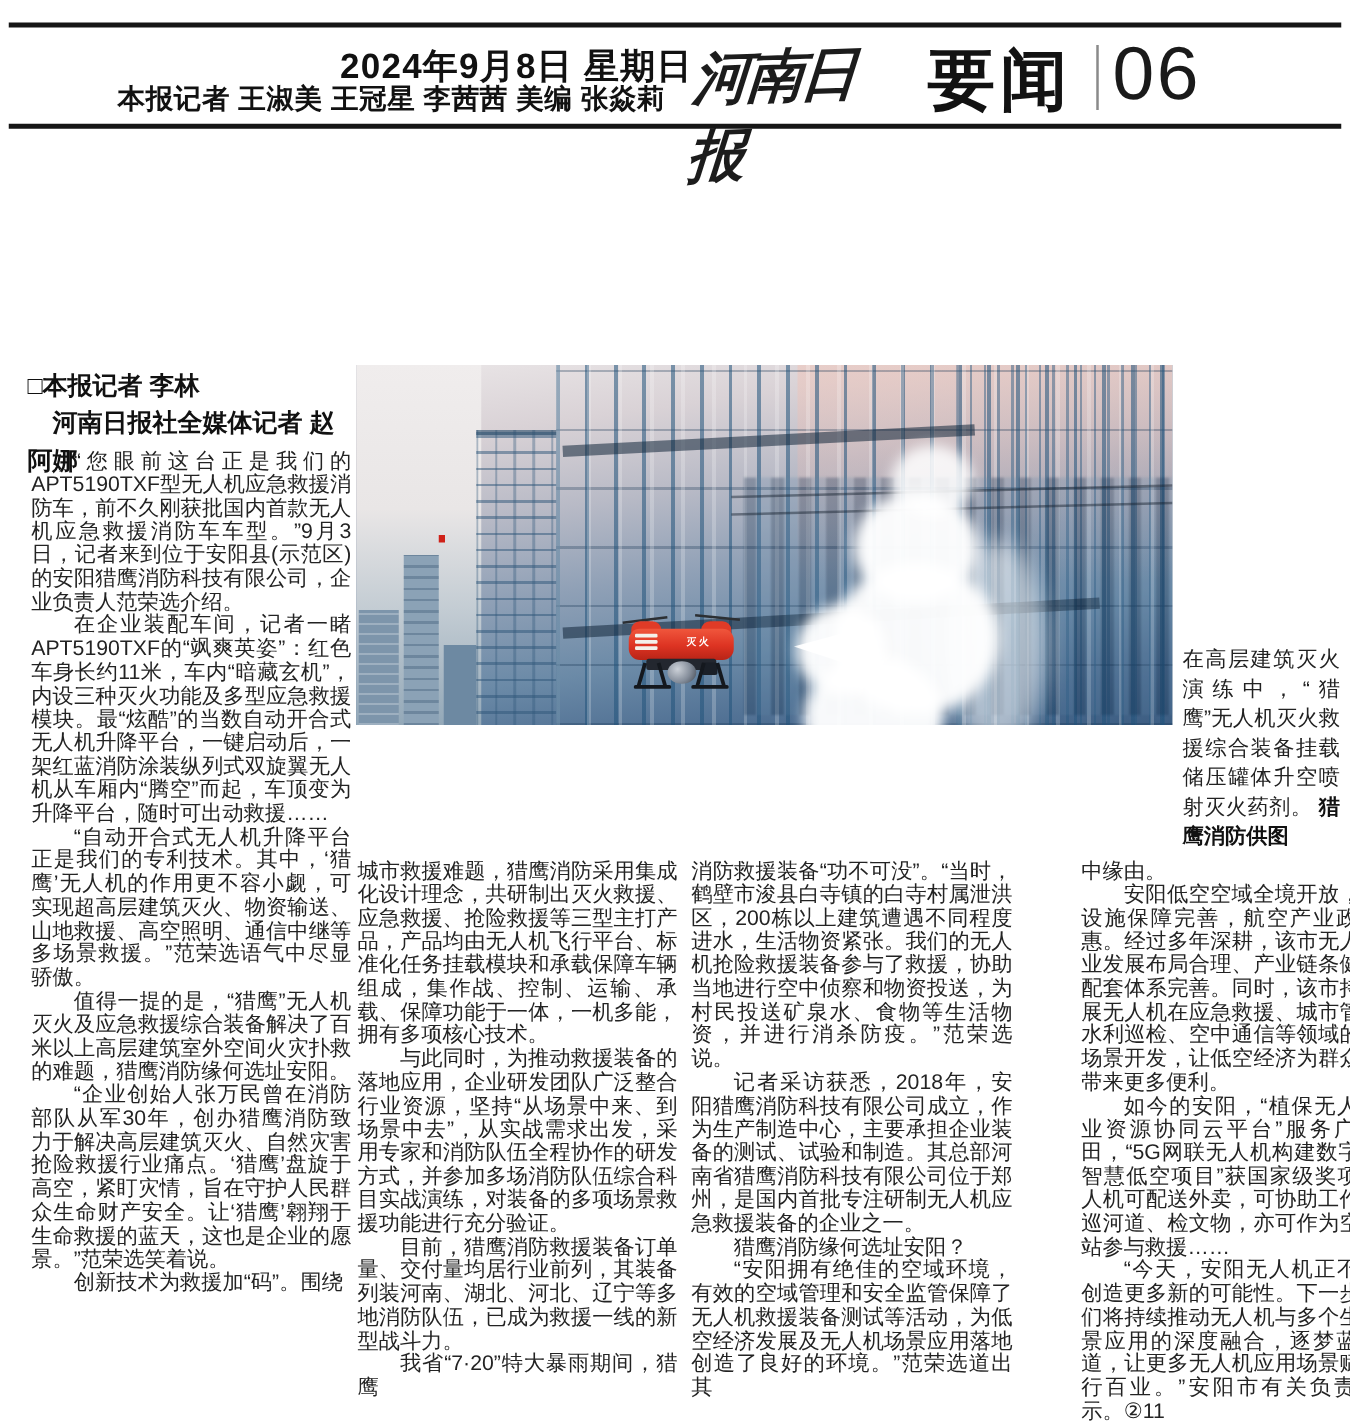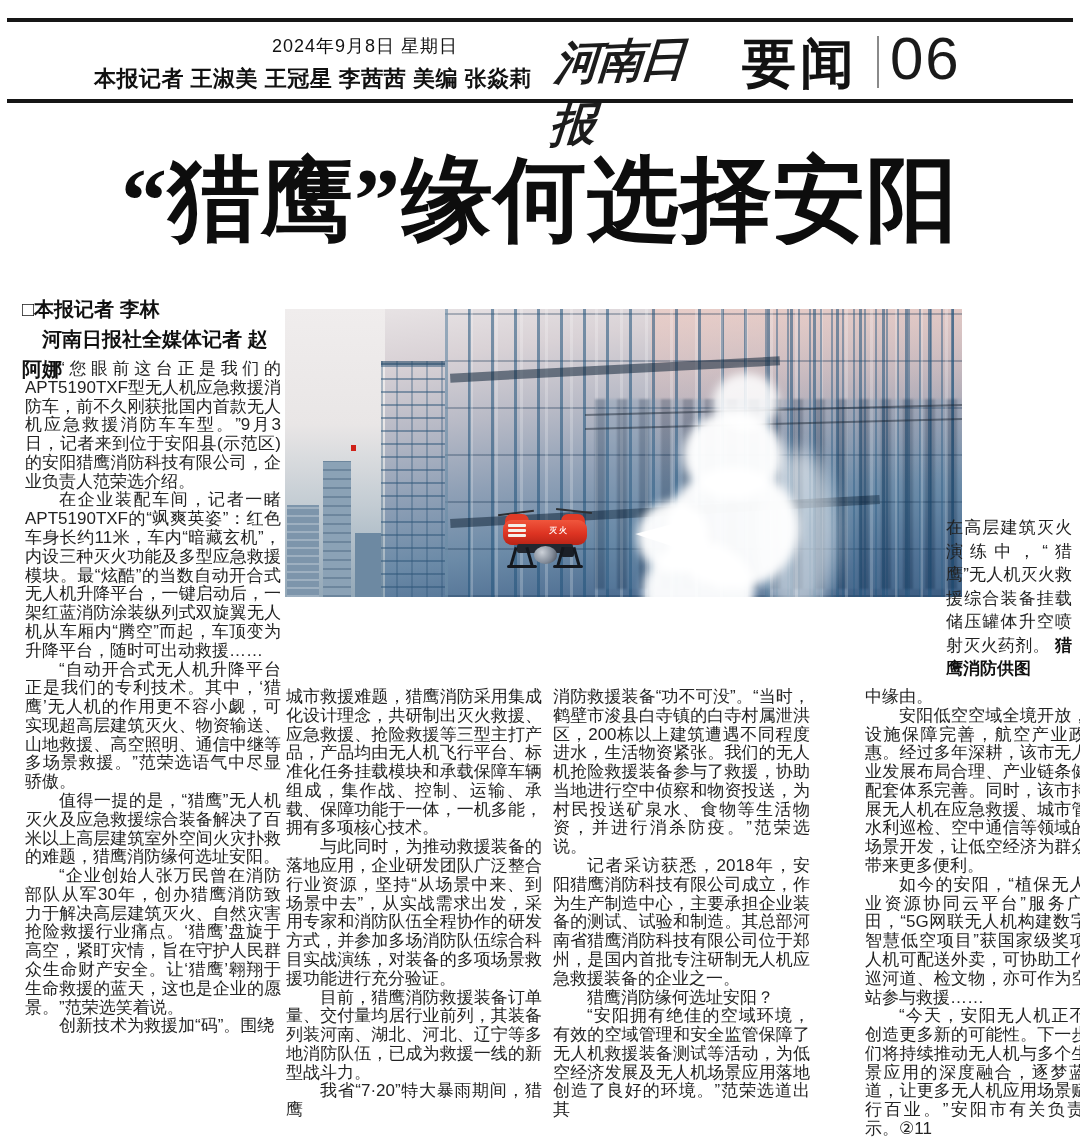--- a/index.html
+++ b/index.html
@@ -3,21 +3,21 @@
 <meta charset="utf-8">
 <style>
   html,body{margin:0;padding:0;background:#ffffff;}
   .page{position:relative;width:1080px;height:1142px;background:#fff;overflow:hidden;
         font-family:"Liberation Sans","DejaVu Sans",sans-serif;color:#1c1c1c;}
   .rule{position:absolute;left:7px;right:7px;height:4px;background:#161616;}
   .rule.top{top:18px;}
   .rule.bottom{top:99px;}
 
   
-  .date-line{position:absolute;left:272px;top:34px;font-size:18px;font-weight:400;letter-spacing:1px;color:#111;}
+  .date-line{position:absolute;left:272px;top:34px;font-size:28px;font-weight:700;letter-spacing:1px;color:#111;}
   .editors-line{position:absolute;left:94px;top:64px;font-size:22px;font-weight:700;letter-spacing:0.5px;color:#111;}
   .paper-logo{position:absolute;left:552px;top:30px;width:170px;font-size:46px;font-weight:900;
               font-family:"Liberation Serif","DejaVu Serif",serif;font-style:italic;
               letter-spacing:-3px;transform:rotate(-2deg) skewX(-6deg);}
   .section-label{position:absolute;left:742px;top:28px;font-size:54px;font-weight:900;color:#121212;letter-spacing:4px;}
   .head-divider{position:absolute;left:877px;top:36px;width:2px;height:52px;background:#8a8a8a;}
   .page-number{position:absolute;left:890px;top:24px;font-size:60px;font-weight:400;color:#1a1a1a;letter-spacing:2px;}
 
   
   .headline{position:absolute;left:0;top:138px;width:100%;text-align:center;
@@ -29,21 +29,21 @@
   .byline .l2{text-indent:1em;}
   .col{position:absolute;font-size:17px;line-height:1.105;text-align:justify;color:#232323;}
   .col1{left:25px;top:360px;width:256px;height:782px;}
   .col2{left:286px;top:688px;width:256px;height:454px;}
   .col3{left:553px;top:688px;width:257px;height:454px;}
   .col4{left:865px;top:688px;width:258px;height:454px;}
   .para{margin:0;text-indent:2em;}
   .para.noindent{text-indent:0;}
 
   
-  .photo{position:absolute;left:285px;top:309px;width:653px;height:288px;overflow:hidden;background:#9aa7b6;padding-left:24px;}
+  .photo{position:absolute;left:285px;top:292px;width:653px;height:288px;overflow:hidden;background:#9aa7b6;}
   .ph-base{position:absolute;inset:0;background:linear-gradient(172deg,#ebe7e8 0%,#d9d2d6 18%,#b8bac6 36%,#8fa0b6 54%,#6b8aa7 72%,#4d6d91 88%,#3c5d82 100%);}
   .ph-pink{position:absolute;right:0;top:0;width:46%;height:60%;
            background:linear-gradient(180deg,rgba(238,199,189,.6) 0%,rgba(224,185,180,.35) 45%,rgba(224,185,180,0) 100%);}
   .ph-sky{position:absolute;left:0;top:0;width:100px;height:100%;
           background:linear-gradient(180deg,#f0eded 0%,#e9e6e6 40%,#c3ccd3 68%,#93a8b8 100%);}
   .ph-city1{position:absolute;left:2px;bottom:0;width:32px;height:92px;background:#7d95ab;
             background-image:repeating-linear-gradient(0deg,rgba(255,255,255,.25) 0 2px,transparent 2px 8px);}
   .ph-city2{position:absolute;left:38px;bottom:0;width:28px;height:136px;background:#8ba2b6;
             background-image:repeating-linear-gradient(0deg,rgba(40,70,100,.3) 0 2px,transparent 2px 9px);}
   .ph-city3{position:absolute;left:70px;bottom:0;width:26px;height:64px;background:#6d89a2;}
@@ -119,21 +119,20 @@
 
   <div class="date-line">2024年9月8日  星期日</div>
   <div class="editors-line">本报记者 王淑美 王冠星 李茜茜 美编 张焱莉</div>
   <div class="paper-logo">河南日报</div>
   <div class="section-label">要闻</div>
   <div class="head-divider"></div>
   <div class="page-number">06</div>
 
   <div class="rule bottom"></div>
 
-  <div class="headline">“猎鹰”缘何选择安阳</div>
 
   <div class="byline">
     <div class="l1">□本报记者 李林</div>
     <div class="l2">河南日报社全媒体记者 赵阿娜</div>
   </div>
 
   <div class="col col1">
       <p class="para">“您眼前这台正是我们的APT5190TXF型无人机应急救援消防车，前不久刚获批国内首款无人机应急救援消防车车型。”9月3日，记者来到位于安阳县(示范区)的安阳猎鹰消防科技有限公司，企业负责人范荣选介绍。</p>
       <p class="para">在企业装配车间，记者一睹APT5190TXF的“飒爽英姿”：红色车身长约11米，车内“暗藏玄机”，内设三种灭火功能及多型应急救援模块。最“炫酷”的当数自动开合式无人机升降平台，一键启动后，一架红蓝消防涂装纵列式双旋翼无人机从车厢内“腾空”而起，车顶变为升降平台，随时可出动救援……</p>
       <p class="para">“自动开合式无人机升降平台正是我们的专利技术。其中，‘猎鹰’无人机的作用更不容小觑，可实现超高层建筑灭火、物资输送、山地救援、高空照明、通信中继等多场景救援。”范荣选语气中尽显骄傲。</p>

